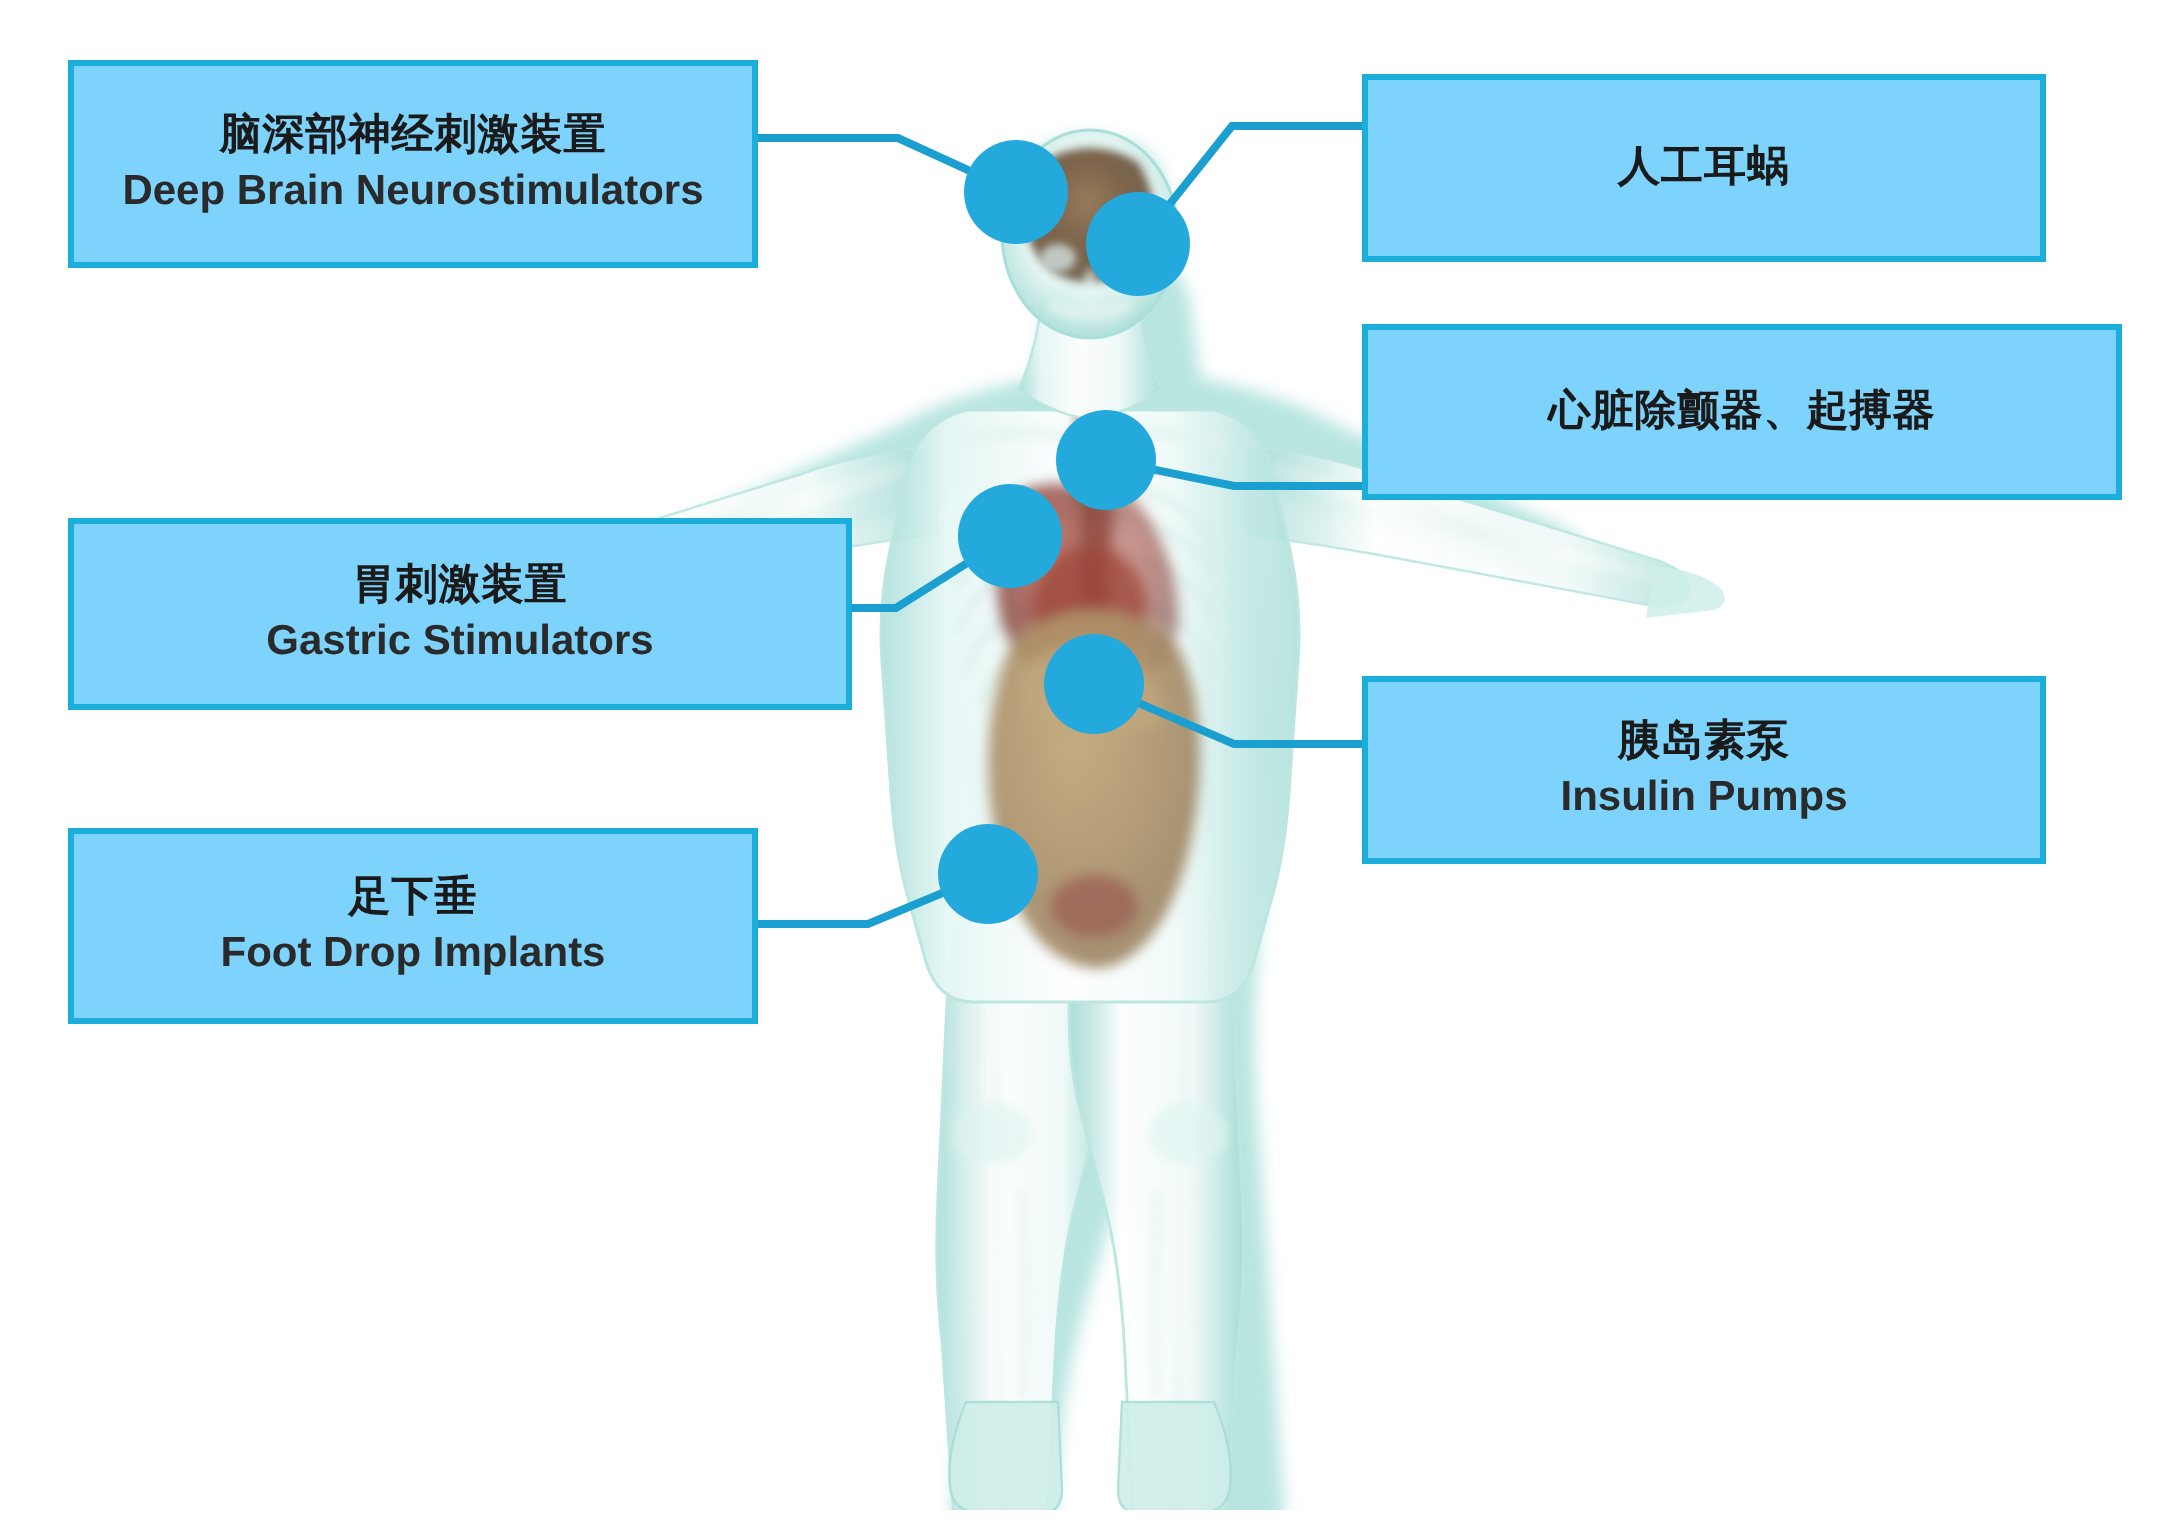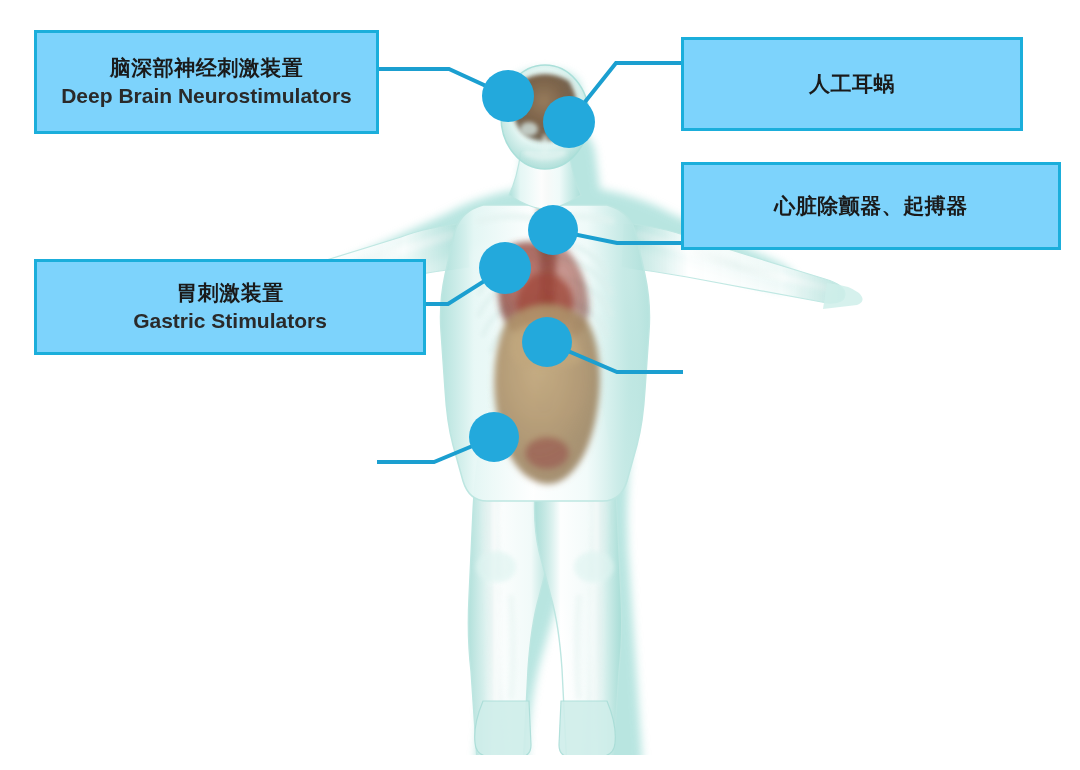--- a/index.html
+++ b/index.html
@@ -269,15 +269,23 @@
 
   <div class="callout" id="box-cardiac">
     <span class="cn">心脏除颤器、起搏器</span>
   </div>
 
   <div class="callout" id="box-gastric">
     <span class="cn">胃刺激装置</span>
     <span class="en">Gastric Stimulators</span>
   </div>
 
-
+  <div class="callout" id="box-insulin">
+    <span class="cn">胰岛素泵</span>
+    <span class="en">Insulin Pumps</span>
+  </div>
+
+  <div class="callout" id="box-footdrop">
+    <span class="cn">足下垂</span>
+    <span class="en">Foot Drop Implants</span>
+  </div>
 
 </div>
 
 </body></html>

